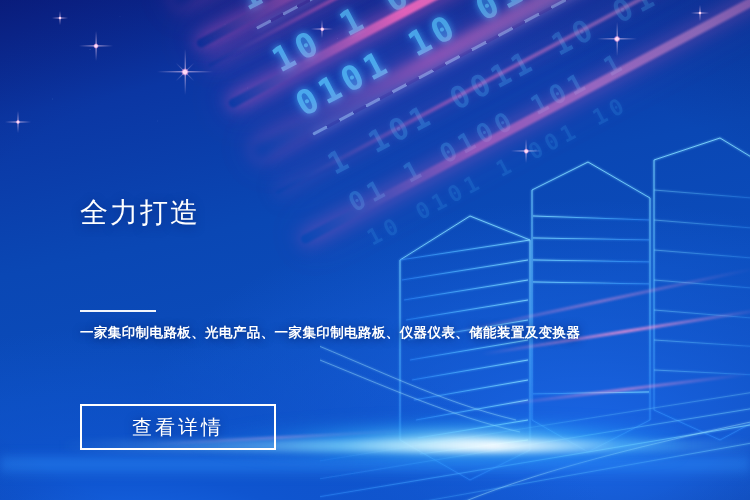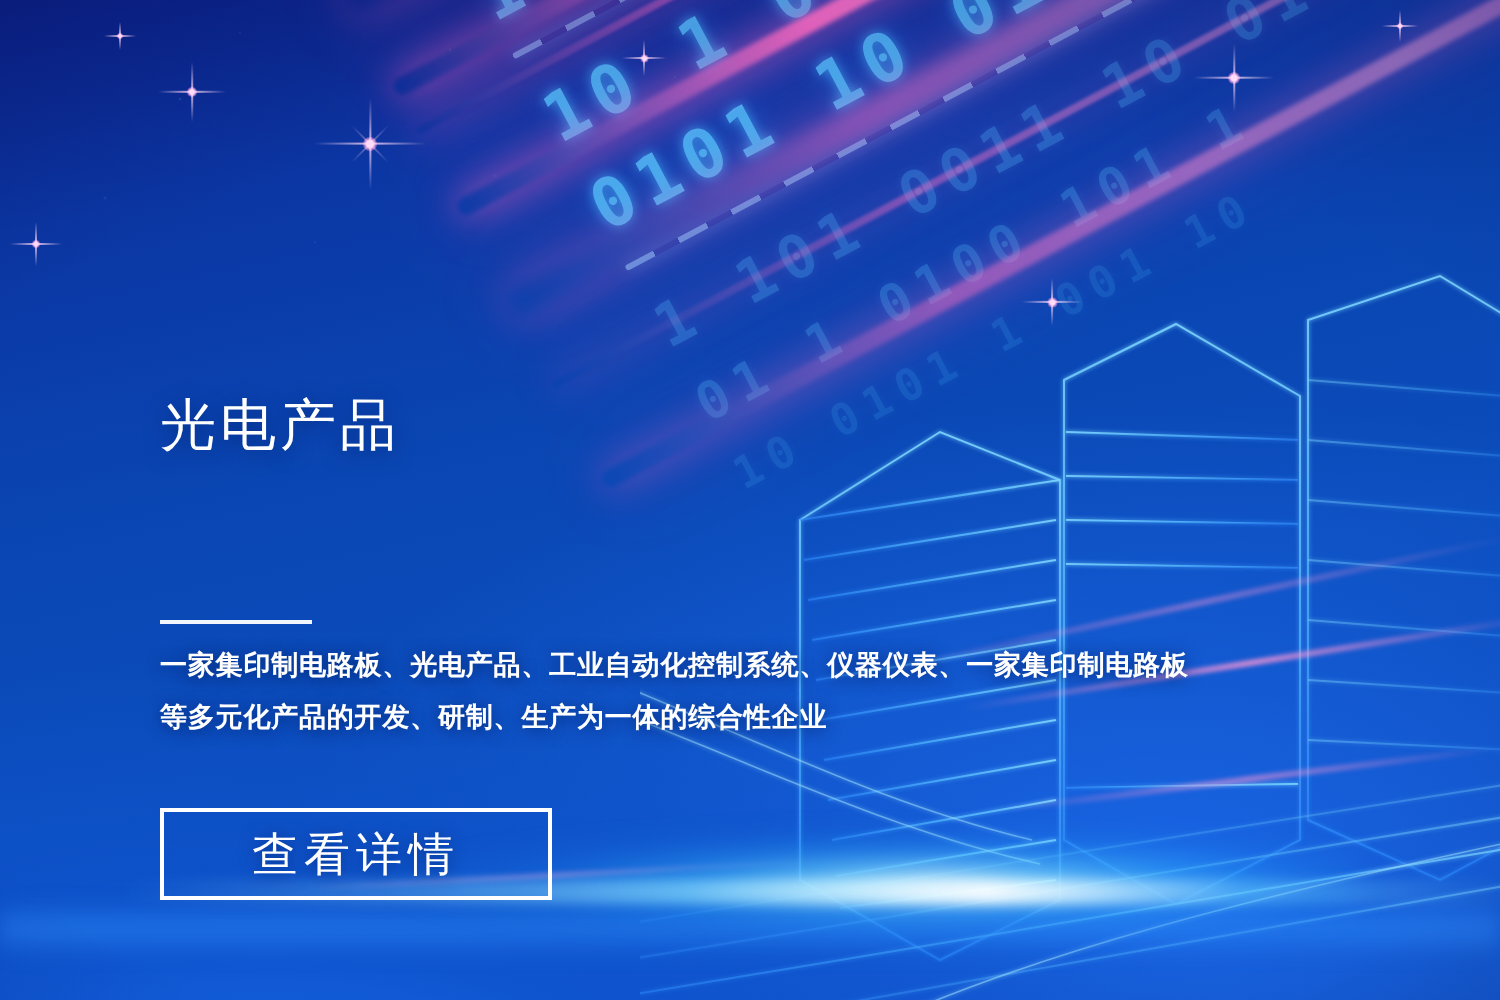--- a/index.html
+++ b/index.html
@@ -139,21 +139,21 @@
     letter-spacing:.4px;
     text-shadow:0 1px 8px rgba(0,25,90,.7);
   }
   .desc div{white-space:nowrap;}
   .cta{
     position:absolute;top:404px;left:0;
     width:196px;height:46px;
     border:2px solid #ffffff;
     background:transparent;
     color:#ffffff;
-    font-size:23px;letter-spacing:3px;
+    font-size:20px;letter-spacing:3px;
     font-family:inherit;
     cursor:pointer;
     display:flex;align-items:center;justify-content:center;
     text-shadow:0 1px 8px rgba(0,25,90,.5);
   }
 </style>
 </head>
 <body>
 
 <div class="banner">
@@ -360,22 +360,21 @@
     <span class="ray h" style="width:18px;height:1px;"></span>
     <span class="ray v" style="width:16px;height:1px;"></span>
   </div>
   <div class="star" style="left:60px;top:18px;width:0;height:0;">
     <span class="core" style="width:3px;height:3px;"></span>
     <span class="ray h" style="width:16px;height:1px;"></span>
     <span class="ray v" style="width:14px;height:1px;"></span>
   </div>
 
   <div class="content">
-    <div class="eyebrow">光电产品</div>
+    <div class="eyebrow">全力打造</div>
     <div class="rule"></div>
     <div class="desc">
-      <div>一家集印制电路板、光电产品、工业自动化控制系统、仪器仪表、一家集印制电路板</div>
-      <div>等多元化产品的开发、研制、生产为一体的综合性企业</div>
+      <div>一家集印制电路板、光电产品、一家集印制电路板、仪器仪表、储能装置及变换器</div>
     </div>
     <button class="cta">查看详情</button>
   </div>
 
 </div>
 
 </body></html>

